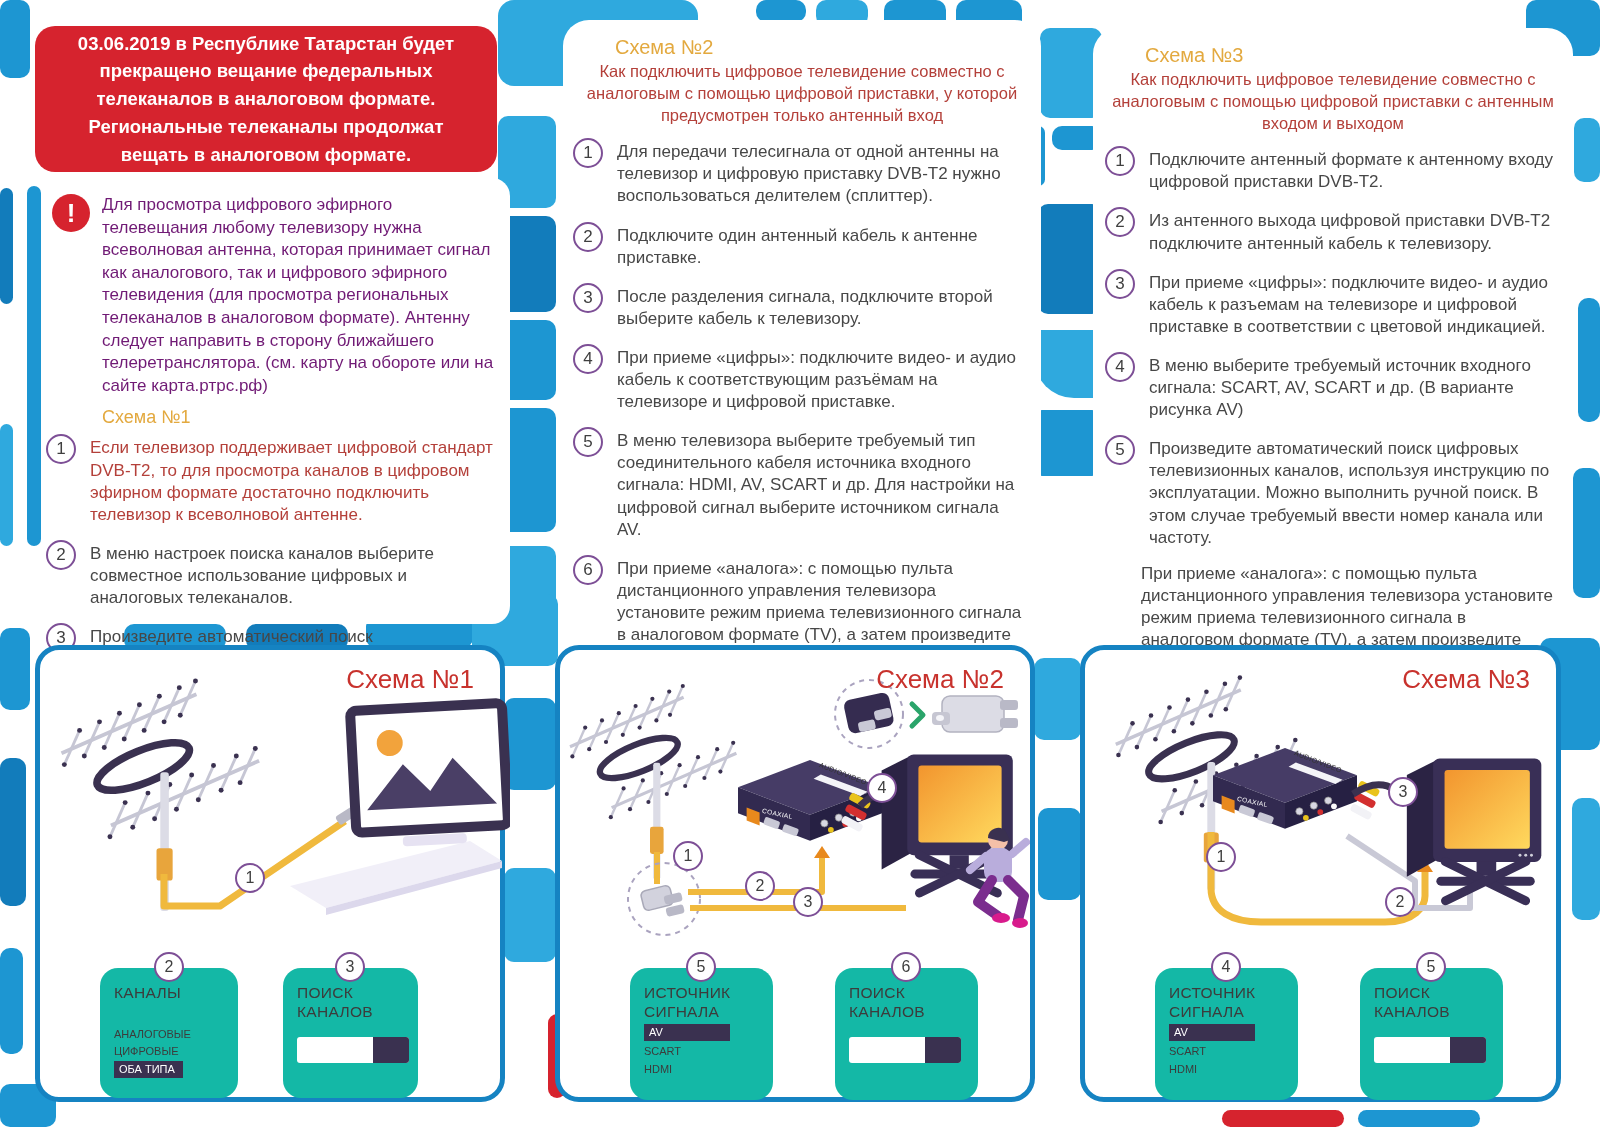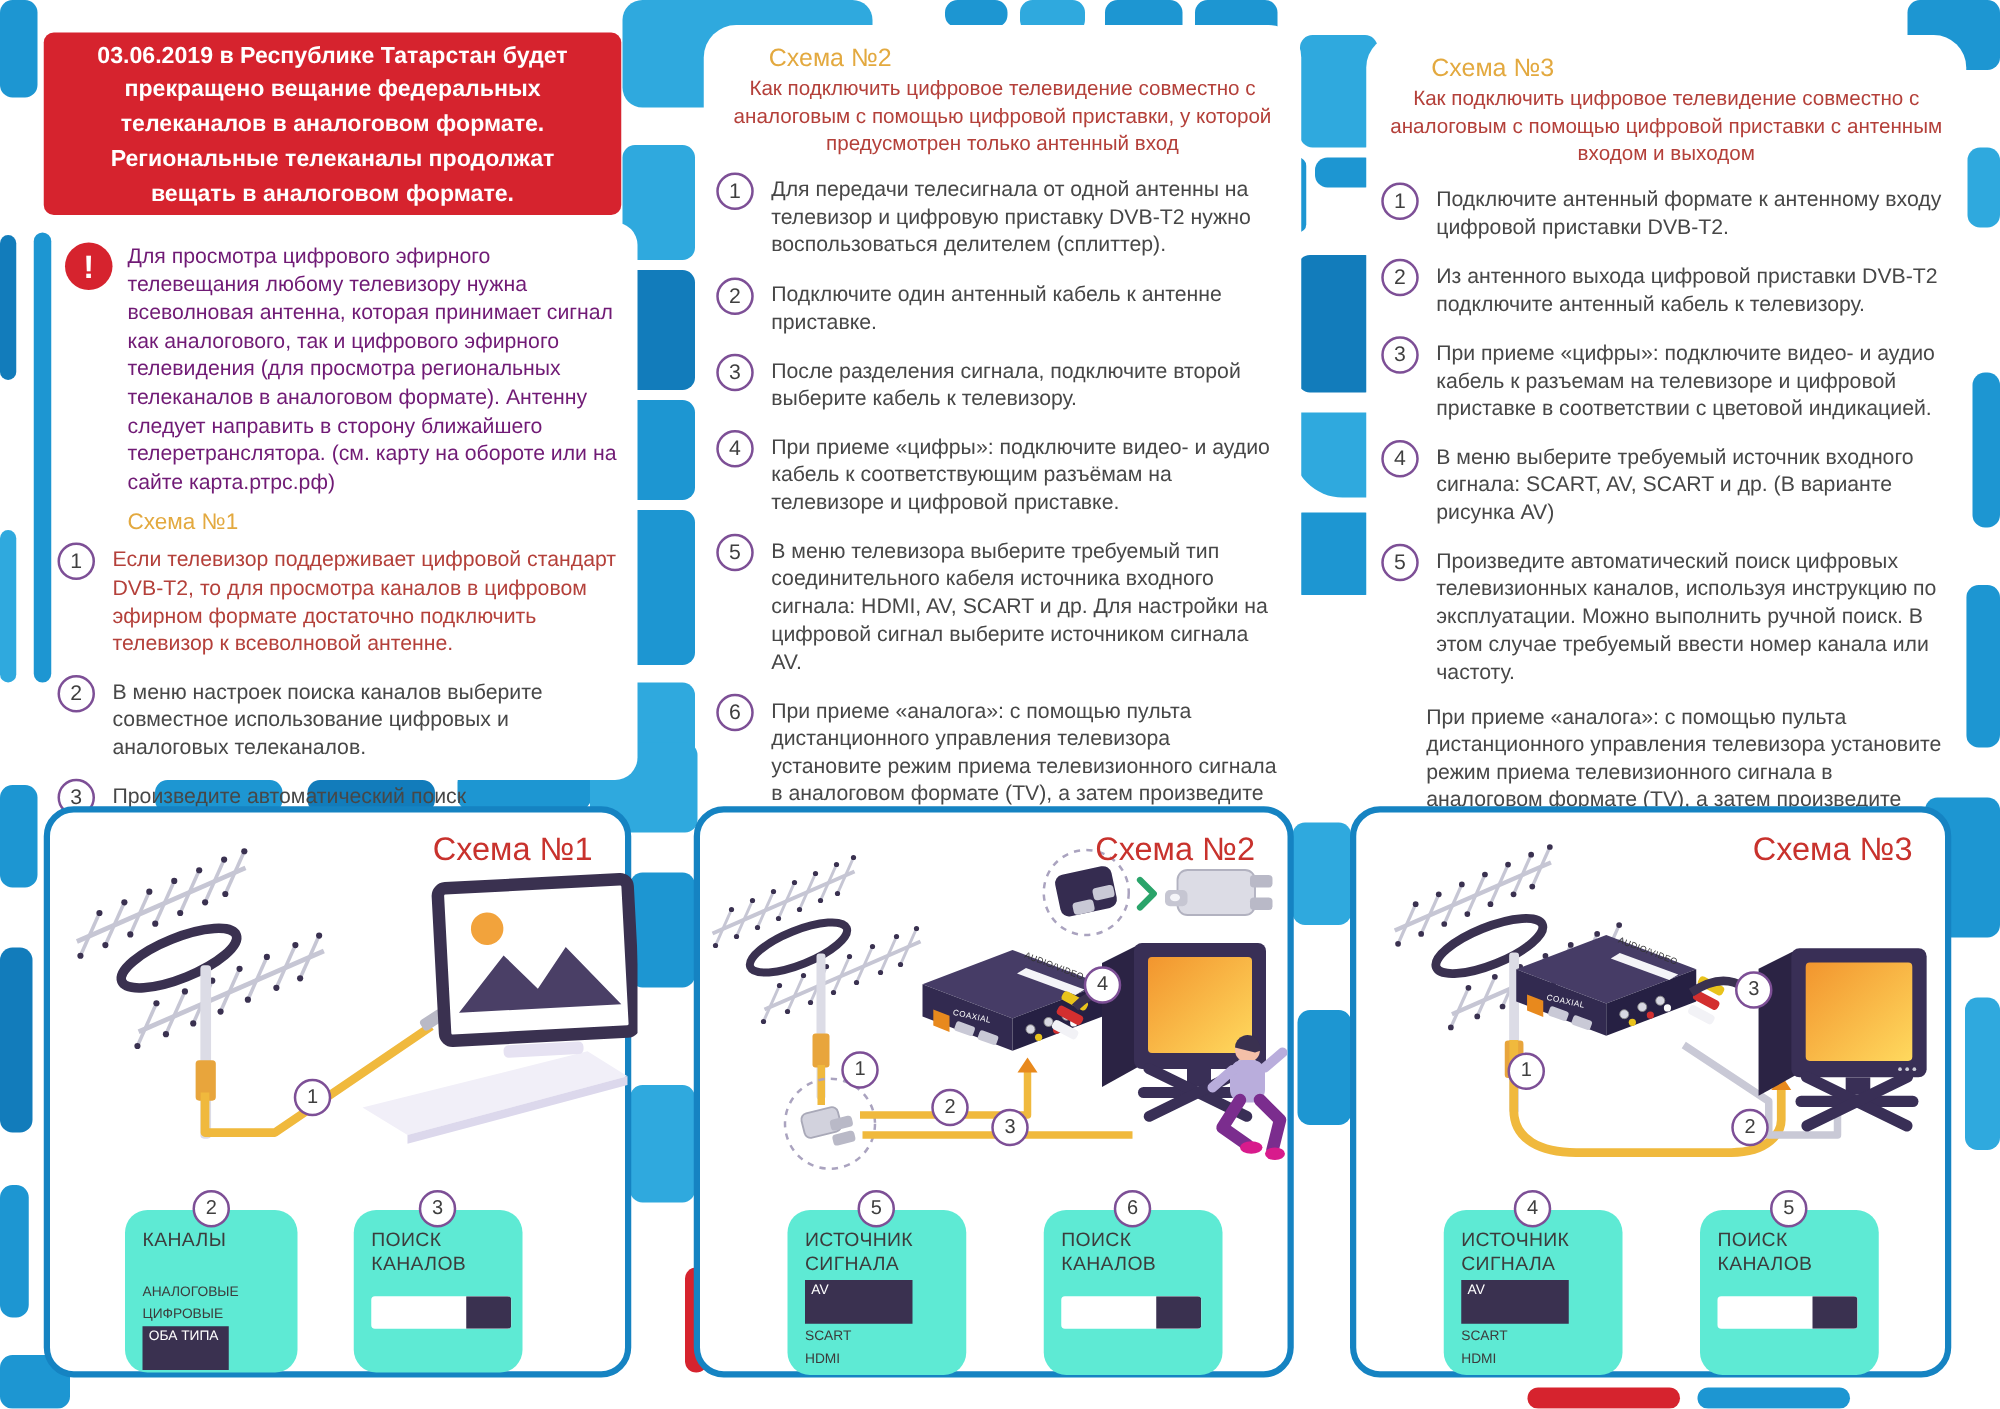--- a/index.html
+++ b/index.html
@@ -1,20 +1,20 @@
 <!DOCTYPE html>
 <html><head>
 <meta charset="utf-8">
 <style>
   *{margin:0;padding:0;box-sizing:border-box}
   body{font-family:"Liberation Sans",sans-serif;background:#fff;color:#474747}
   .poster{position:relative;width:1600px;height:1127px;background:#fff;overflow:hidden}
   .tile{position:absolute;border-radius:10px}
   .panel{position:absolute;background:#fff;z-index:1}
-  .alert{position:absolute;left:35px;top:26px;width:462px;height:146px;background:#d6232e;border-radius:8px;
+  .alert{position:absolute;left:35px;top:26px;width:462px;height:146px;background:#d6232e;border-radius:20px;
          color:#fff;font-weight:bold;font-size:18.5px;line-height:1.5;text-align:center;
          display:flex;align-items:center;justify-content:center;padding:10px 30px;z-index:2}
   .warn-row{display:flex;gap:12px;padding:16px 16px 0 10px}
   .warn-icon{flex:0 0 38px;width:38px;height:38px;border-radius:50%;background:#d6232e;color:#fff;
              font-weight:bold;font-size:26px;display:flex;align-items:center;justify-content:center}
   .body-text{font-size:17px;line-height:1.33;color:#701a75;width:402px}
   .scheme-label{color:#e3a93f;font-size:18px;margin:10px 0 6px 60px}
   .scheme-label.big{font-size:20px;margin:16px 0 2px 52px}
   .subtitle{color:#b4403a;font-size:16.5px;line-height:1.32;text-align:center;width:452px;margin:2px auto 12px}
   .steps{padding:0 14px 0 4px}
@@ -22,25 +22,25 @@
   .step-num{flex:0 0 30px;width:30px;height:30px;border:2.5px solid #7d4f96;border-radius:50%;
             display:flex;align-items:center;justify-content:center;font-size:17px;color:#3f3f3f;background:#fff}
   .step-text{font-size:17px;line-height:1.3;color:#474747;padding-top:3px}
   .step-text.red{color:#b4403a}
   .extra-par{font-size:17px;line-height:1.3;color:#474747;margin:0 14px 0 48px}
   .card{position:absolute;background:#fff;border:5px solid #1583c2;border-radius:24px;z-index:2}
   .card-title{position:absolute;top:14px;right:26px;font-size:26px;color:#c8322d;z-index:4}
   .illus{position:absolute;left:0;top:6px;width:470px;height:310px;z-index:3}
   .diagram-badge{position:absolute;width:30px;height:30px;border-radius:50%;background:#fff;border:2px solid #7d4f96;
                  display:flex;align-items:center;justify-content:center;font-size:16px;color:#3f3f3f;z-index:5}
-  .menu-box{position:absolute;background:#5eead4;border-radius:18px;padding:16px 12px 10px 14px;z-index:4}
+  .menu-box{position:absolute;background:#14b8a6;border-radius:18px;padding:16px 12px 10px 14px;z-index:4}
   .menu-title{font-size:15.5px;color:#3c3c3c;line-height:1.2;letter-spacing:.3px}
   .opt{font-size:11px;color:#3c3c3c;line-height:1.3;margin-top:3px}
   .opt.first-gap{margin-top:24px}
-  .opt.selected{background:#3a3150;color:#fff;display:inline-block;padding:1px 8px 20px 5px}
+  .opt.selected{background:#3a3150;color:#fff;display:inline-block;padding:1px 8px 2px 5px}
   .opt.selected.wide{min-width:86px}
   .progress{width:112px;height:26px;background:#fff;border-radius:3px;margin-top:16px;position:relative;overflow:hidden}
   .progress-fill{position:absolute;right:0;top:0;width:32%;height:100%;background:#3a3150}
   .stb-label{position:absolute;font-size:7px;color:#333;z-index:4;letter-spacing:.4px;white-space:nowrap}
   .stb-label.front{color:#fff;font-size:6.5px}
 </style>
 </head>
 <body>
 
 <svg width="0" height="0" style="position:absolute" aria-hidden="true">

